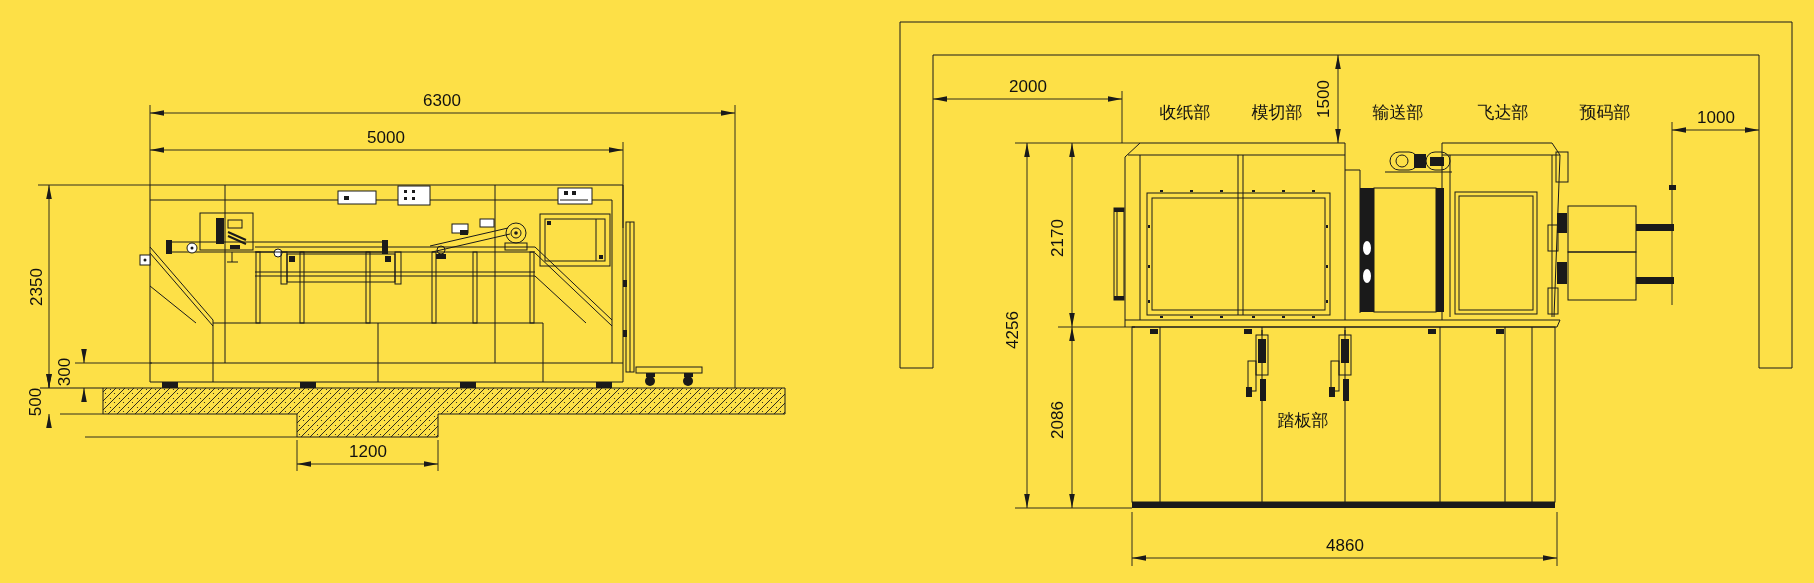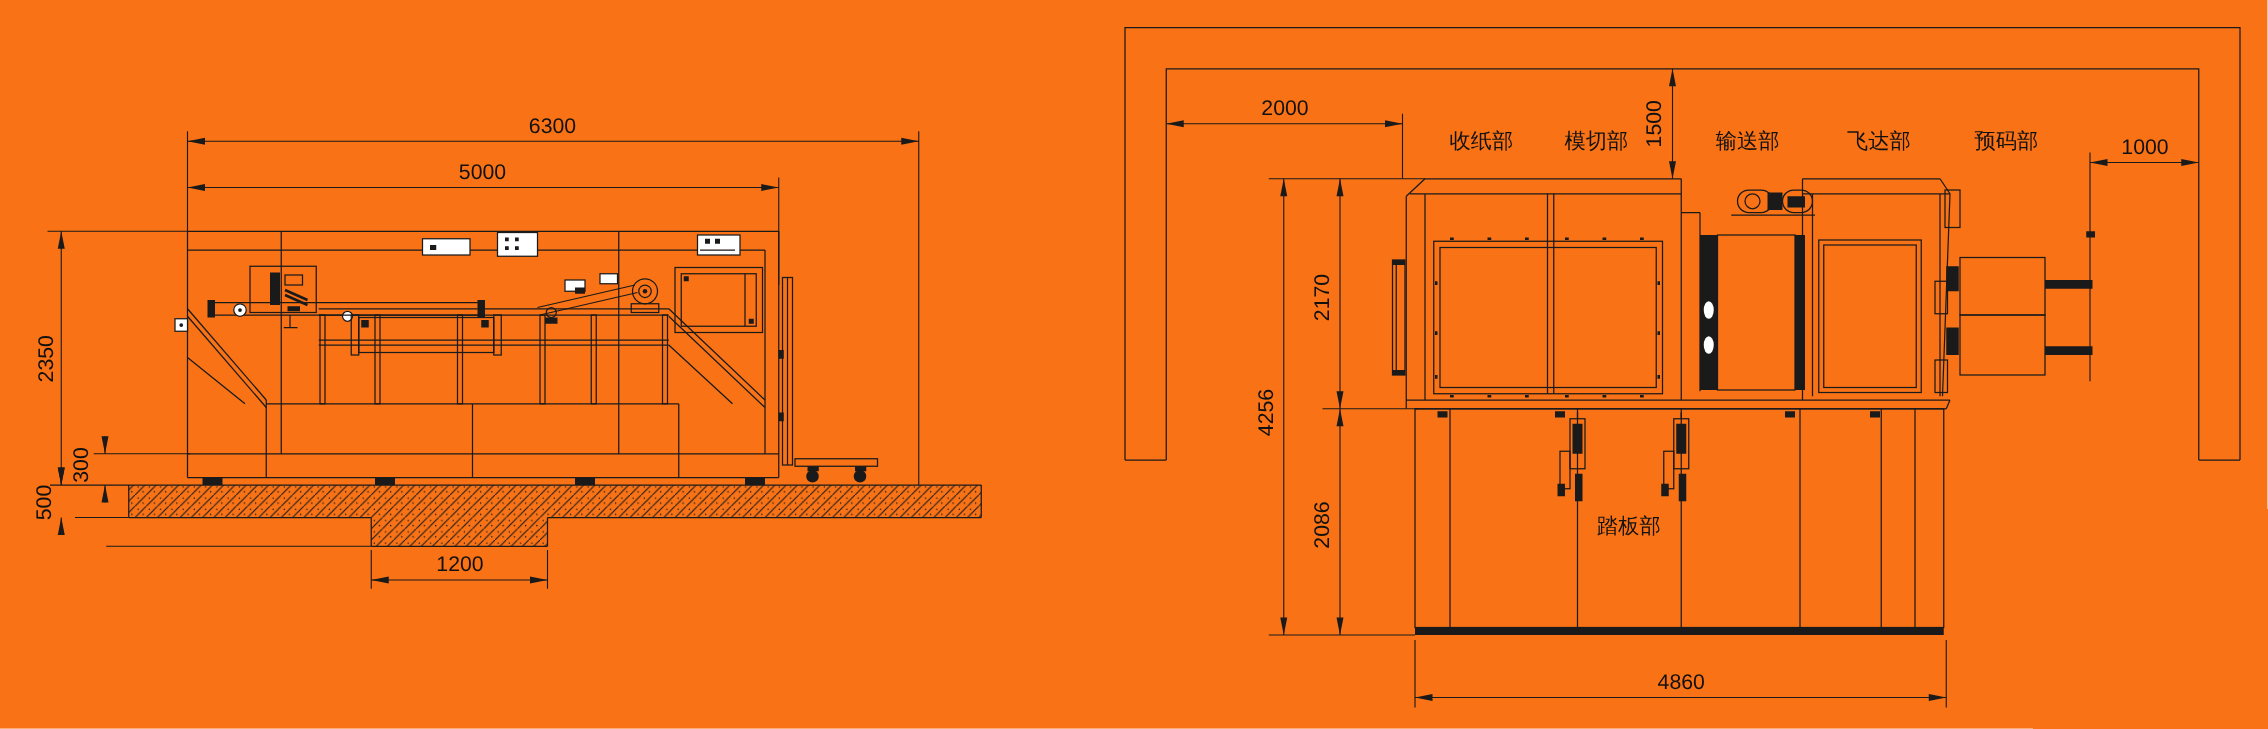--- a/index.html
+++ b/index.html
@@ -1,16 +1,16 @@
 <!DOCTYPE html>
 <html><head>
 <meta charset="utf-8">
 <style>
   html,body{margin:0;padding:0;background:#ffffff;}
-  .canvas{position:relative;width:1814px;height:583px;background:#f97316;overflow:hidden;
+  .canvas{position:relative;width:1814px;height:583px;background:#fde047;overflow:hidden;
           font-family:"Liberation Sans", sans-serif;}
   svg{display:block;}
   .ln{stroke:#1a1a1a;stroke-width:1;fill:none;}
   .ln2{stroke:#1a1a1a;stroke-width:2;fill:none;}
   .fillb{fill:#1a1a1a;stroke:none;}
   .fillw{fill:#ffffff;stroke:#1a1a1a;stroke-width:1;}
   .dim{stroke:#1a1a1a;stroke-width:0.9;fill:none;}
   text{fill:#111111;font-family:"Liberation Sans", sans-serif;}
   .dimtxt{font-size:17px;letter-spacing:0px;}
   .cjk{font-size:17px;}

